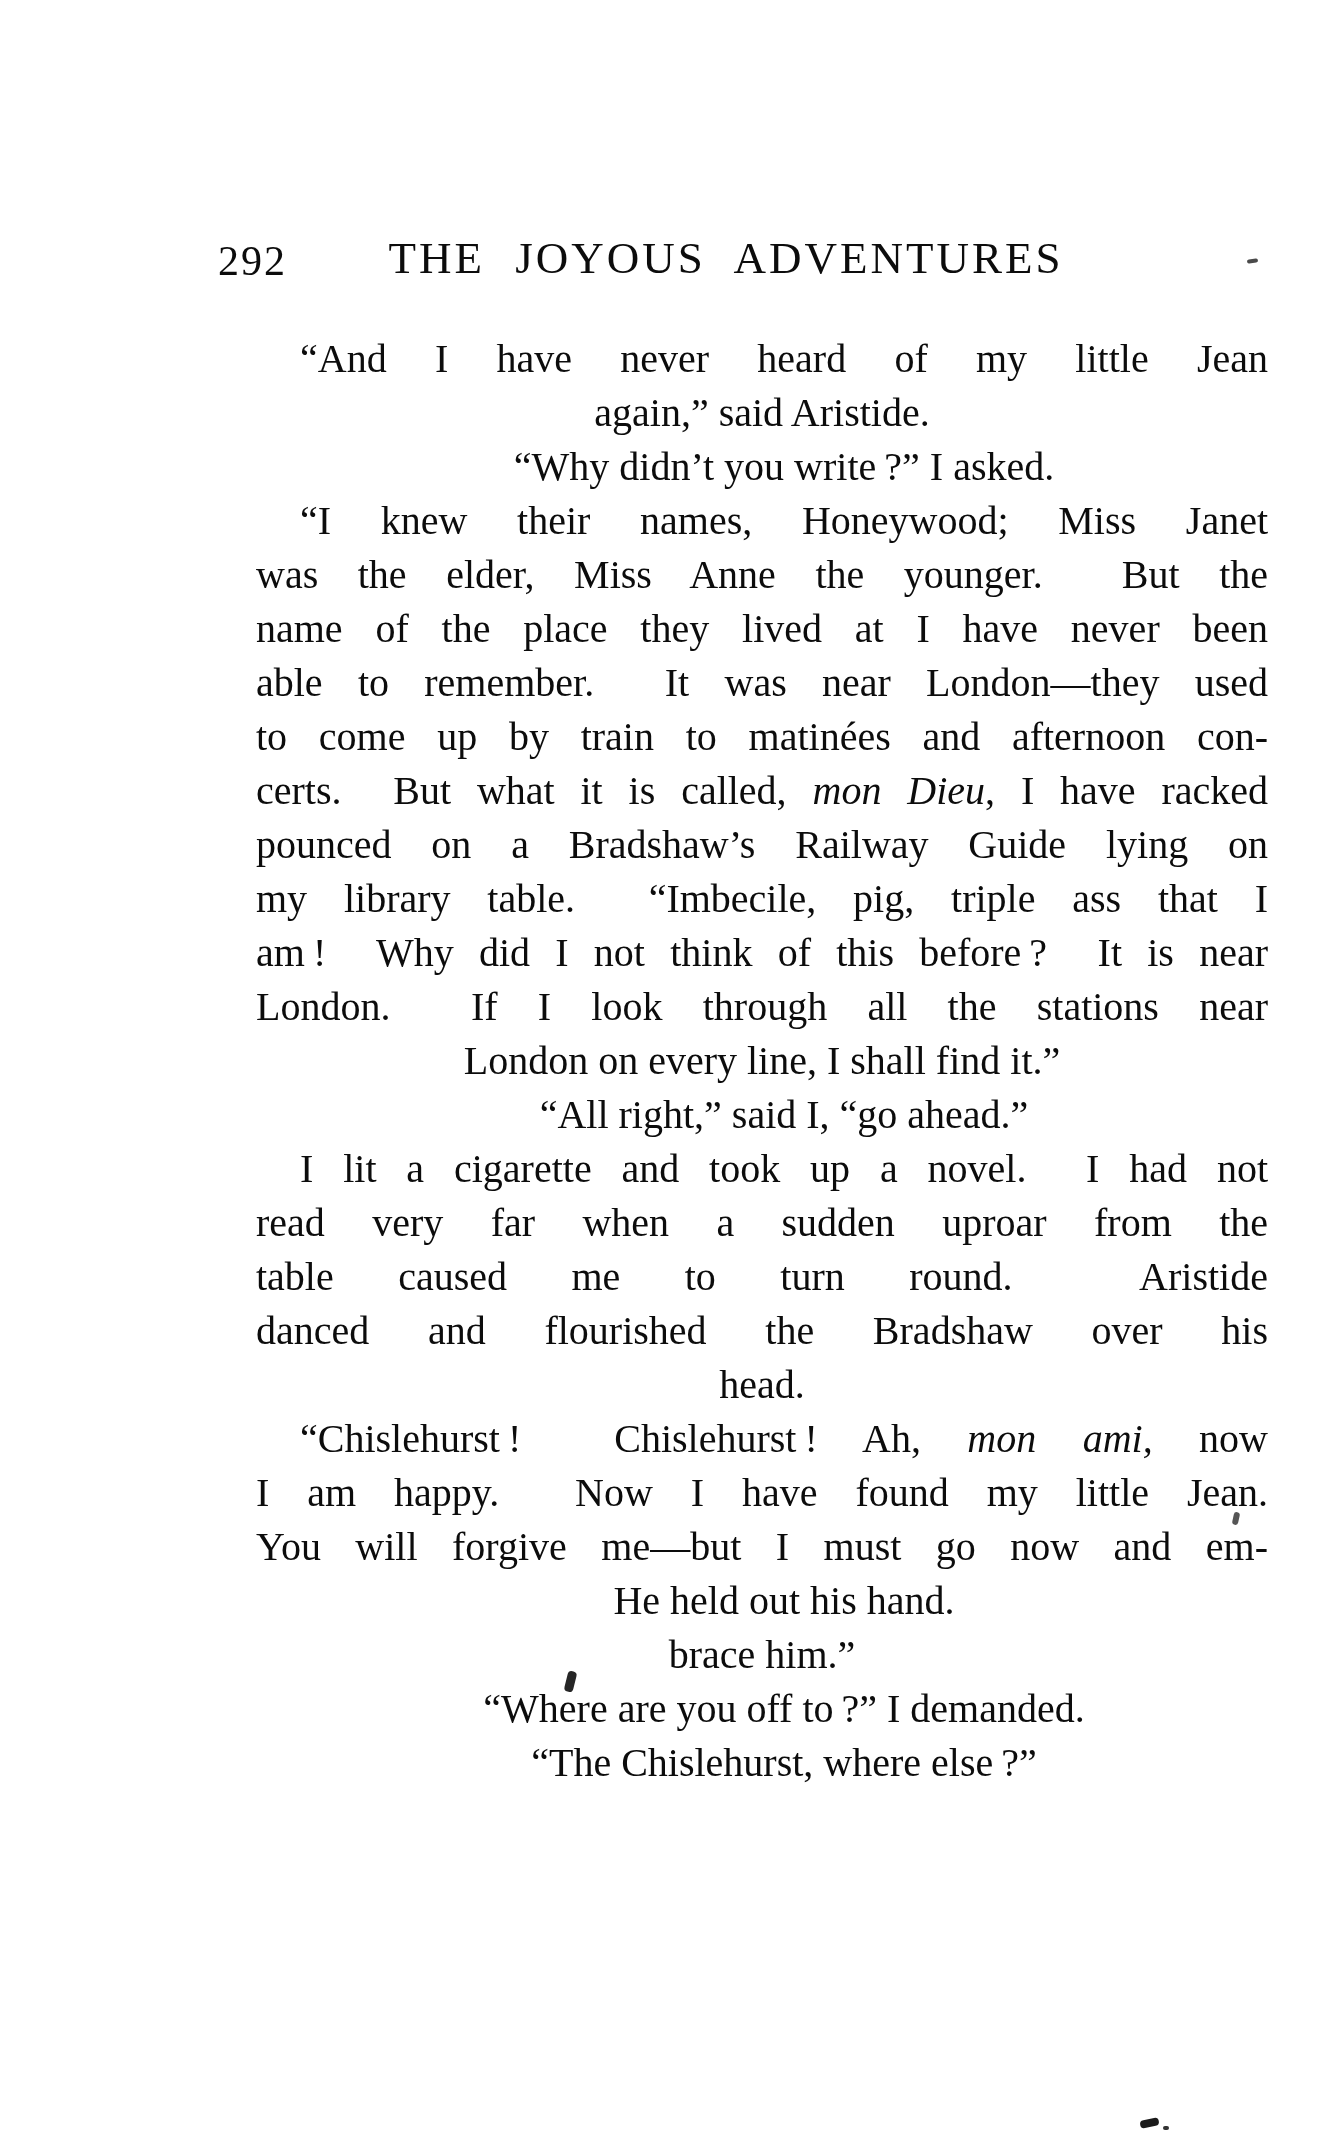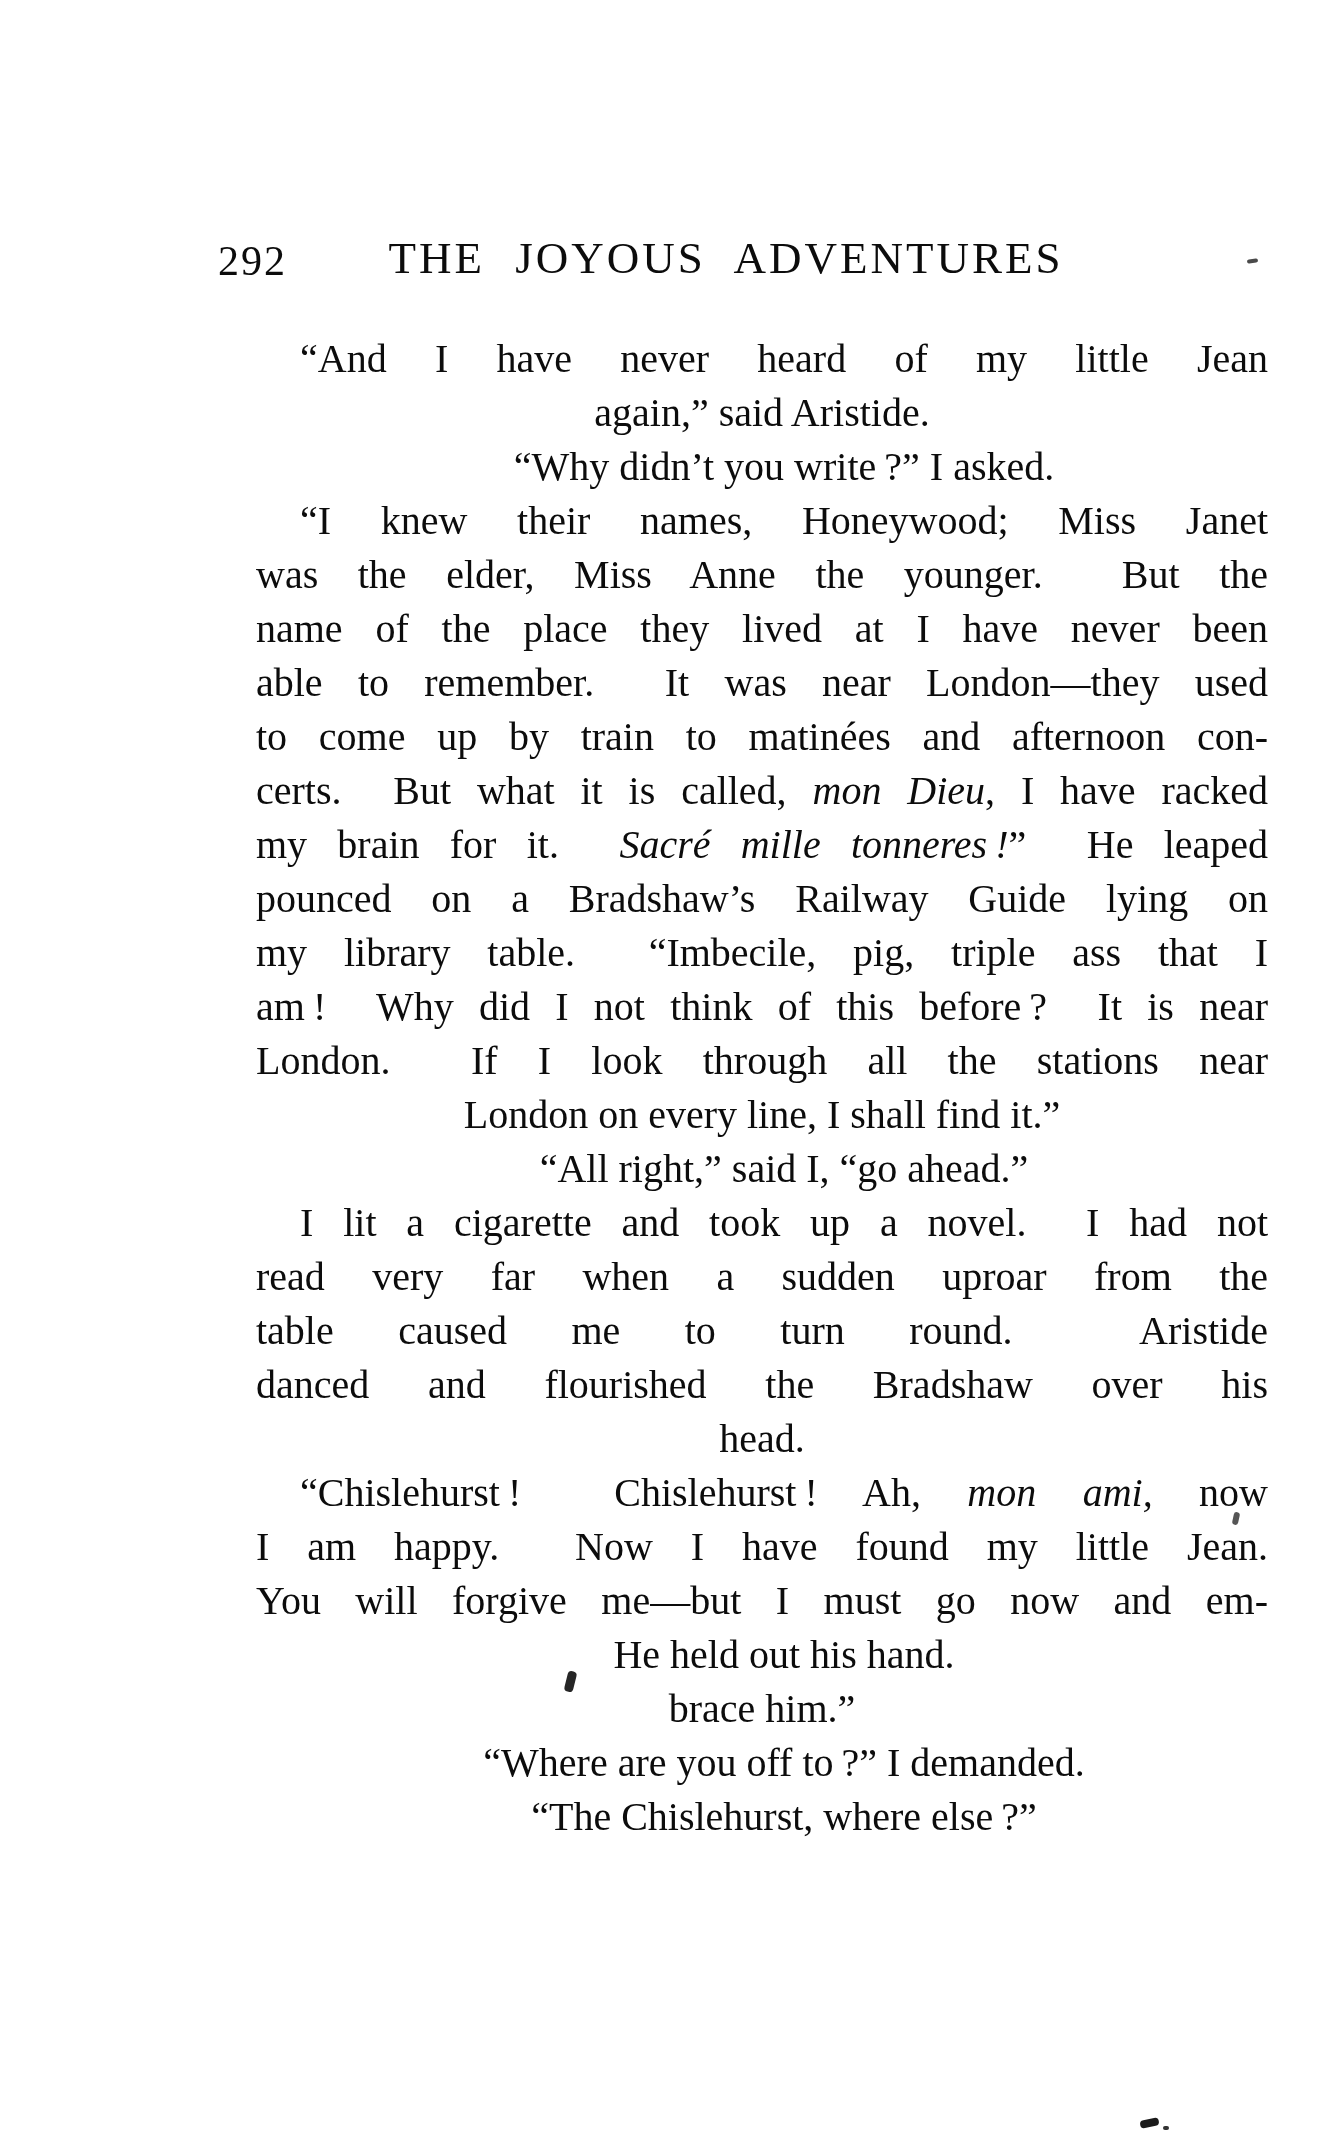--- a/index.html
+++ b/index.html
@@ -82,21 +82,20 @@
   <div class="page-body">
       <div class="line j ind"><span>“And I have never heard of my little Jean</span></div>
       <div class="line"><span>again,” said Aristide.</span></div>
       <div class="line ind"><span>“Why didn’t you write ?” I asked.</span></div>
       <div class="line j ind"><span>“I knew their names, Honeywood; Miss Janet</span></div>
       <div class="line j"><span>was the elder, Miss Anne the younger.  But the</span></div>
       <div class="line j"><span>name of the place they lived at I have never been</span></div>
       <div class="line j"><span>able to remember.  It was near London—they used</span></div>
       <div class="line j"><span>to come up by train to matinées and afternoon con-</span></div>
       <div class="line j"><span>certs.  But what it is called, </span><span class="it">mon Dieu</span><span>, I have racked</span></div>
-      <div class="line j"><span>my brain for it.  </span><span class="it">Sacré mille tonneres !</span><span>”  He leaped</span></div>
       <div class="line j"><span>pounced on a Bradshaw’s Railway Guide lying on</span></div>
       <div class="line j"><span>my library table.  “Imbecile, pig, triple ass that I</span></div>
       <div class="line j"><span>am !  Why did I not think of this before ?  It is near</span></div>
       <div class="line j"><span>London.  If I look through all the stations near</span></div>
       <div class="line"><span>London on every line, I shall find it.”</span></div>
       <div class="line ind"><span>“All right,” said I, “go ahead.”</span></div>
       <div class="line j ind"><span>I lit a cigarette and took up a novel.  I had not</span></div>
       <div class="line j"><span>read very far when a sudden uproar from the</span></div>
       <div class="line j"><span>table caused me to turn round.  Aristide</span></div>
       <div class="line j"><span>danced and flourished the Bradshaw over his</span></div>

